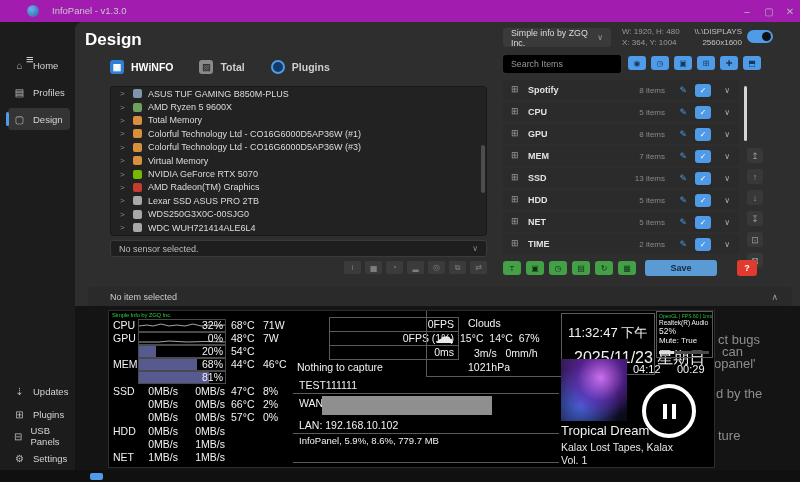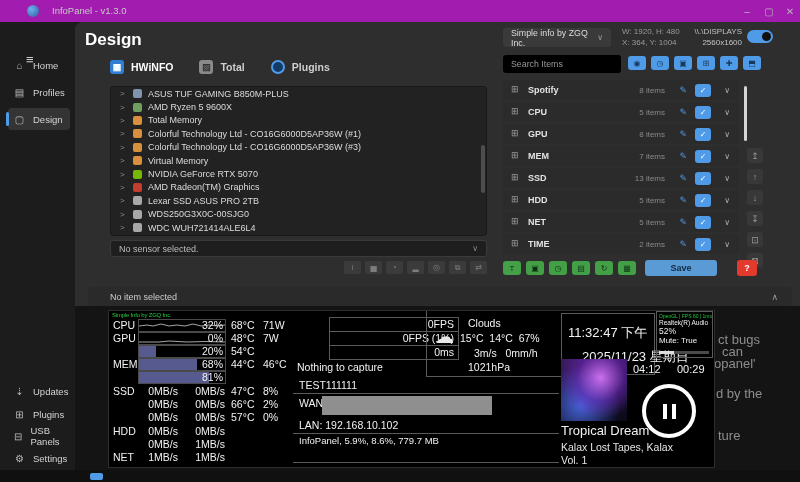--- a/index.html
+++ b/index.html
@@ -109,21 +109,21 @@
   .testrow{position:absolute;left:184px;top:66px;width:266px;height:17px;border-bottom:1px solid #5a5a5a;
            box-sizing:border-box;font-size:10.5px;padding:2px 0 0 6px;}
   .wanrow{position:absolute;left:184px;top:84px;width:266px;height:24px;font-size:10.5px;}
   .wanbar{position:absolute;left:29px;top:1px;width:170px;height:19px;background:#8f8f8f;}
   .lanrow{position:absolute;left:184px;top:108px;width:266px;height:15px;border-bottom:1px solid #5a5a5a;
           box-sizing:border-box;font-size:10.5px;padding-left:6px;}
   .procrow{position:absolute;left:184px;width:266px;font-size:9.5px;padding-left:6px;white-space:nowrap;}
   .procsep{position:absolute;left:184px;top:151px;width:266px;border-top:1px solid #5a5a5a;}
   .clockbox{position:absolute;left:452px;top:2px;width:94px;height:62px;border:1px solid #5a5a5a;box-sizing:border-box;}
   .ptime{position:absolute;left:6px;top:10px;font-size:13px;white-space:nowrap;}
-  .pdate{position:absolute;left:20px;top:34px;font-size:13px;white-space:nowrap;text-align:center;}
+  .pdate{position:absolute;left:12px;top:34px;font-size:16px;white-space:nowrap;text-align:center;}
   .audiobox{position:absolute;left:547px;top:0;width:57px;height:47px;border:1px solid #5a5a5a;box-sizing:border-box;overflow:hidden;}
   .ahdr{font-size:5px;color:#27c93f;white-space:nowrap;padding:1px 0 0 2px;}
   .adev{font-size:6.5px;padding-left:2px;white-space:nowrap;}
   .avol{font-size:8.5px;padding-left:2px;}
   .amute{font-size:8px;padding-left:2px;white-space:nowrap;}
   .abar{position:absolute;left:2px;bottom:3px;width:50px;height:3px;background:#4a4a4a;}
   .abarfill{width:30%;height:100%;background:#ddd;}
   .art{position:absolute;left:452px;top:48px;width:66px;height:62px;
        background:
          radial-gradient(circle at 60% 30%,rgba(220,120,255,.9),rgba(120,40,200,.5) 40%,transparent 70%),

